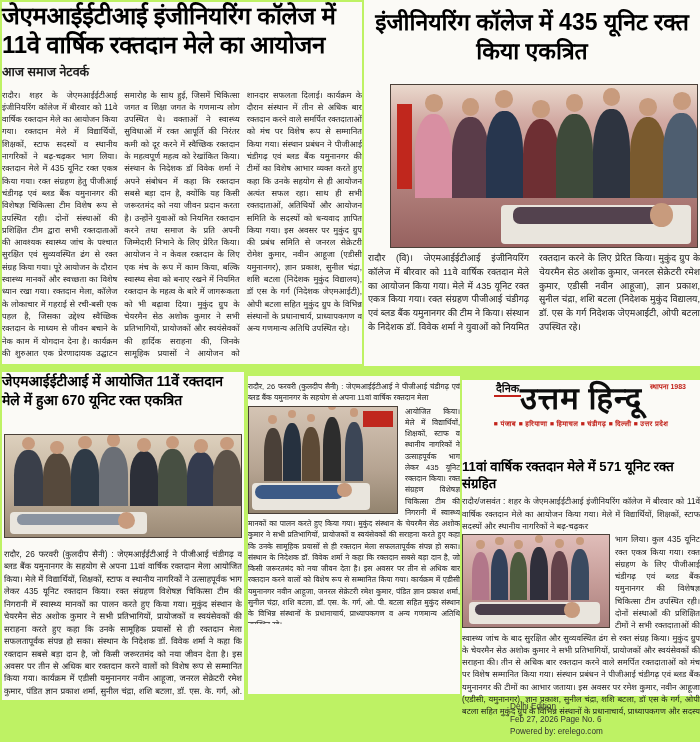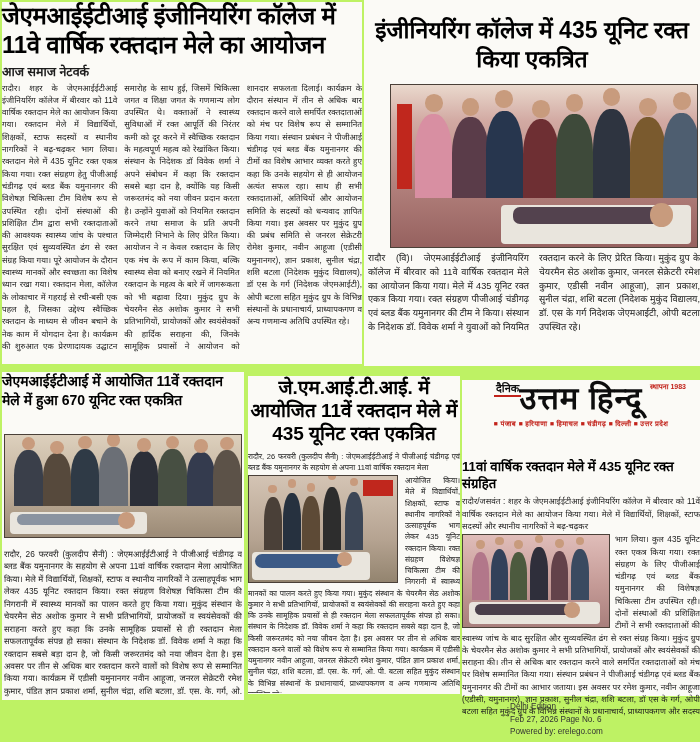--- a/index.html
+++ b/index.html
@@ -5,25 +5,25 @@
   html,body{margin:0;padding:0;background:#ffffff;}
   .page{position:relative;width:700px;height:742px;background:#bef264;overflow:hidden;
         font-family:"Liberation Sans",sans-serif;color:#1c1c1c;}
   .clip{position:absolute;background:#fbfaf6;}
   .clip h1,.clip h2,.clip h3{margin:0;color:#000;font-weight:800;font-family:"Liberation Sans",sans-serif;}
   .bodytext{text-align:justify;color:#222;overflow:hidden;}
   
   .tl{left:2px;top:2px;width:360px;height:362px;}
   .tl h1{font-size:24px;line-height:1.2;letter-spacing:-.3px;}
   .tl .byline{font-weight:700;font-size:12.5px;margin-top:3px;}
-  .tl .bodytext{margin-top:3px;height:276px;column-count:3;column-gap:7px;
+  .tl .bodytext{margin-top:10px;height:276px;column-count:3;column-gap:7px;
                 font-size:8.2px;line-height:1.5;}
   
   .tr{left:364px;top:0;width:336px;height:366px;}
-  .tr h2{font-size:23px;line-height:1.28;text-align:center;padding-top:16px;}
+  .tr h2{font-size:23px;line-height:1.28;text-align:center;padding-top:8px;}
   .tr .bodytext{position:absolute;left:4px;top:252px;width:332px;height:112px;
                 column-count:2;column-gap:10px;font-size:9.2px;line-height:1.5;}
   
   .photo{position:relative;overflow:hidden;border:1px solid #4a4038;}
   .photo .bg{position:absolute;inset:0;}
   .photo i{display:block;}
   .photo .p{position:absolute;bottom:30%;width:12%;height:46%;border-radius:45% 45% 0 0;}
   .photo .p::before{content:"";position:absolute;top:-24%;left:26%;width:48%;padding-top:48%;
                     background:#c89b7d;border-radius:50%;}
   .photo .bed{position:absolute;background:#e9e5dd;border-radius:4px;}
@@ -52,21 +52,21 @@
             text-align:justify;color:#222;}
   .bm figure{float:left;width:152px;margin:0 5px 2px 0;}
   .bm figcaption{font-weight:700;font-size:8px;line-height:1.35;margin-top:2px;color:#000;}
   
   .br{left:462px;top:380px;width:238px;height:316px;}
   .masthead{position:relative;text-align:center;padding-top:2px;height:70px;}
   .masthead .small{position:absolute;left:32px;top:0;font-size:11px;font-weight:800;color:#111;
                    border-bottom:2px solid #c2221a;padding:0 2px;}
   .masthead .est{position:absolute;right:14px;top:2px;font-size:7px;font-weight:700;color:#c2221a;}
   .masthead .title{font-size:31px;font-weight:800;color:#0d0d0d;line-height:1.1;
-                   font-family:Liberation Sans, sans-serif;letter-spacing:1px;}
+                   font-family:Liberation Serif, serif;letter-spacing:1px;}
   .masthead .regions{font-size:6.8px;font-weight:700;color:#c2221a;margin-top:3px;letter-spacing:.4px;}
   .br h3{font-size:13.2px;line-height:1.3;margin-top:6px;}
   .br .lead{margin-top:4px;font-size:8.2px;line-height:1.5;text-align:justify;}
   .br .flow{margin-top:1px;height:185px;overflow:hidden;font-size:8.2px;line-height:1.5;text-align:justify;}
   .br figure{float:left;width:148px;margin:1px 5px 1px 0;}
   
   .pagefooter{position:absolute;right:22px;bottom:3px;width:168px;text-align:left;
               font-size:8.2px;line-height:1.55;color:#333;font-family:"Liberation Sans",sans-serif;}
 </style>
 </head>
@@ -111,21 +111,20 @@
       <i class="p" style="left:65%;background:#474f42;height:56%;"></i>
       <i class="p" style="left:77%;background:#343b4e;height:53%;"></i>
       <i class="p" style="left:88%;background:#5c5248;height:55%;"></i>
       <i class="bed" style="left:2%;bottom:3%;width:58%;height:22%;"></i>
       <i class="donor" style="left:5%;bottom:12%;width:46%;height:11%;background:#8a93a0;"></i>
     </div>
     <div class="bodytext">रादौर, 26 फरवरी (कुलदीप सैनी) : जेएमआईईटीआई ने पीजीआई चंडीगढ़ व ब्लड बैंक यमुनानगर के सहयोग से अपना 11वां वार्षिक रक्तदान मेला आयोजित किया। मेले में विद्यार्थियों, शिक्षकों, स्टाफ व स्थानीय नागरिकों ने उत्साहपूर्वक भाग लेकर 435 यूनिट रक्तदान किया। रक्त संग्रहण विशेषज्ञ चिकित्सा टीम की निगरानी में स्वास्थ्य मानकों का पालन करते हुए किया गया। मुकुंद संस्थान के चेयरमैन सेठ अशोक कुमार ने सभी प्रतिभागियों, प्रायोजकों व स्वयंसेवकों की सराहना करते हुए कहा कि उनके सामूहिक प्रयासों से ही रक्तदान मेला सफलतापूर्वक संपन्न हो सका। संस्थान के निदेशक डॉ. विवेक शर्मा ने कहा कि रक्तदान सबसे बड़ा दान है, जो किसी जरूरतमंद को नया जीवन देता है। इस अवसर पर तीन से अधिक बार रक्तदान करने वालों को विशेष रूप से सम्मानित किया गया। कार्यक्रम में एडीसी यमुनानगर नवीन आहूजा, जनरल सेक्रेटरी रमेश कुमार, पंडित ज्ञान प्रकाश शर्मा, सुनील चंद्रा, शशि बटला, डॉ. एस. के. गर्ग, ओ. पी. बटला सहित मुकुंद संस्थान के विभिन्न संस्थानों के प्रधानाचार्य, प्राध्यापकगण व अन्य गणमान्य अतिथि उपस्थित रहे।</div>
   </section>
 
   <section class="clip bm">
-    <h3>जे.एम.आई.टी.आई. में आयोजित 11वें रक्तदान मेले में 435 यूनिट रक्त एकत्रित</h3>
     <div class="lead">रादौर, 26 फरवरी (कुलदीप सैनी) : जेएमआईईटीआई ने पीजीआई चंडीगढ़ एवं ब्लड बैंक यमुनानगर के सहयोग से अपना 11वां वार्षिक रक्तदान मेला</div>
     <div class="flow">
       <figure>
         <div class="photo photo3">
           <i class="bg"></i>
           <i class="banner" style="right:3%;top:4%;width:20%;height:15%;"></i>
           <i class="p" style="left:10%;background:#4a4038;height:50%;"></i>
           <i class="p" style="left:23%;background:#26313f;height:54%;"></i>
           <i class="p" style="left:36%;background:#5d4a36;height:51%;"></i>
           <i class="p" style="left:50%;background:#2d2d2d;height:60%;"></i>
@@ -138,21 +137,21 @@
     </div>
   </section>
 
   <section class="clip br">
     <div class="masthead">
       <span class="small">दैनिक</span>
       <span class="est">स्थापना 1983</span>
       <div class="title">उत्तम हिन्दू</div>
       <div class="regions">■ पंजाब ■ हरियाणा ■ हिमाचल ■ चंडीगढ़ ■ दिल्ली ■ उत्तर प्रदेश</div>
     </div>
-    <h3>11वां वार्षिक रक्तदान मेले में 435 यूनिट रक्त संग्रहित</h3>
+    <h3>11वां वार्षिक रक्तदान मेले में 571 यूनिट रक्त संग्रहित</h3>
     <div class="lead">रादौर/जसवंत : शहर के जेएमआईईटीआई इंजीनियरिंग कॉलेज में बीरवार को 11वें वार्षिक रक्तदान मेले का आयोजन किया गया। मेले में विद्यार्थियों, शिक्षकों, स्टाफ सदस्यों और स्थानीय नागरिकों ने बढ़-चढ़कर</div>
     <div class="flow">
       <figure style="margin:0 5px 2px 0;float:left;width:148px;">
         <div class="photo photo4">
           <i class="bg"></i>
           <i class="p" style="left:6%;background:#b2778a;height:52%;"></i>
           <i class="p" style="left:19%;background:#33415a;height:55%;"></i>
           <i class="p" style="left:32%;background:#4c5a3e;height:52%;"></i>
           <i class="p" style="left:46%;background:#2f2f3b;height:57%;"></i>
           <i class="p" style="left:60%;background:#63424a;height:53%;"></i>

